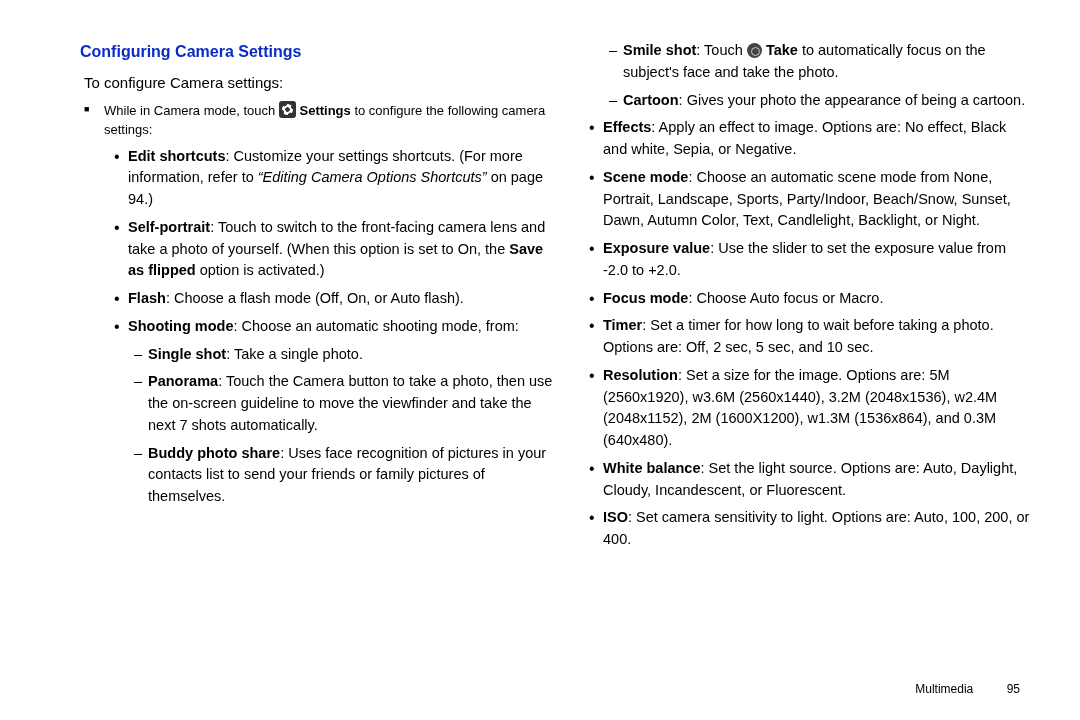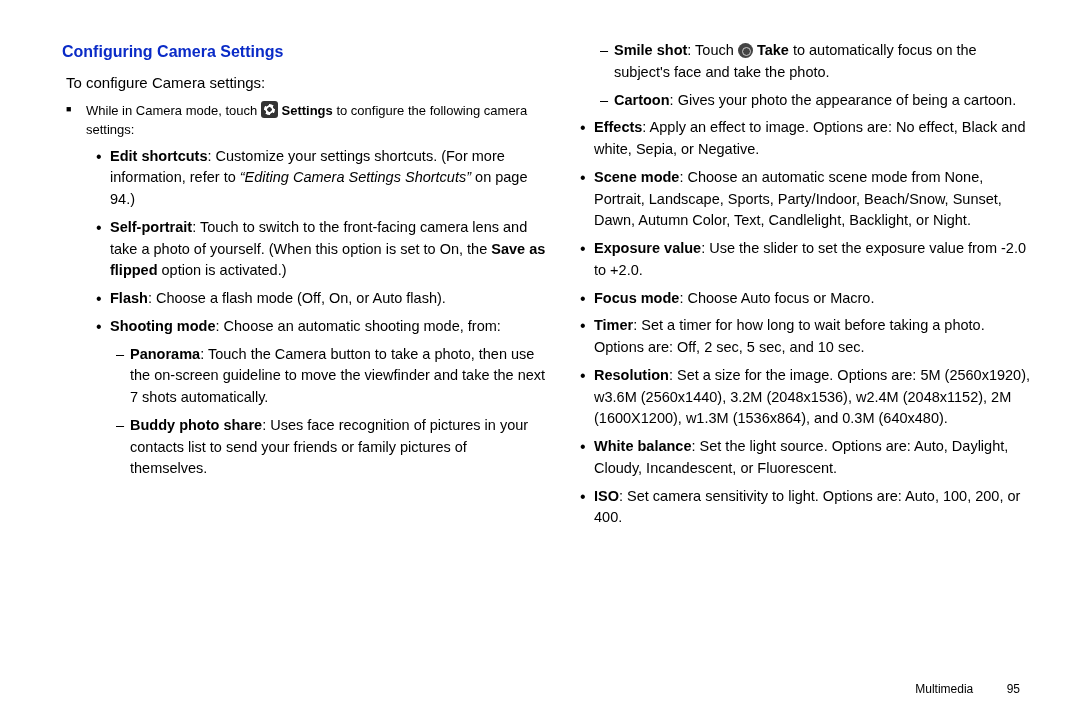--- a/index.html
+++ b/index.html
@@ -7,21 +7,21 @@
     padding: 0;
     font-family: Arial, Helvetica, sans-serif;
     background: #fff;
     color: #000;
     width: 1080px;
     height: 720px;
     overflow: hidden;
   }
   .page {
     display: flex;
-    padding: 40px 50px 20px 62px;
+    padding: 40px 50px 20px 80px;
     height: 620px;
   }
   .col {
     flex: 1;
     font-size: 14.5px;
     line-height: 1.5;
   }
   .section-heading {
     color: #0a2bc7;
     font-weight: bold;
@@ -122,30 +122,33 @@
     <div class="section-heading">Configuring Camera Settings</div>
     <div class="intro">To configure Camera settings:</div>
     <div class="level1">
       <span>While in Camera mode, touch </span>
       <span class="icon-settings"></span>
       <span> </span>
       <span class="b">Settings</span>
       <span> to configure the following camera settings:</span>
     </div>
     <div class="level2">
-      <span class="b">Edit shortcuts</span><span>: Customize your settings shortcuts. (For more information, refer to </span><span class="i">“Editing Camera Settings Shortcuts”</span><span> on page 94.)</span>
+      <span class="b">Edit shortcuts</span><span>: Customize your settings shortcuts. (For more information, refer to </span><span class="i">“Editing Camera Options Shortcuts”</span><span> on page 94.)</span>
     </div>
     <div class="level2">
       <span class="b">Self-portrait</span><span>: Touch to switch to the front-facing camera lens and take a photo of yourself. (When this option is set to On, the </span><span class="b">Save as flipped</span><span> option is activated.)</span>
     </div>
     <div class="level2">
       <span class="b">Flash</span><span>: Choose a flash mode (Off, On, or Auto flash).</span>
     </div>
     <div class="level2">
       <span class="b">Shooting mode</span><span>: Choose an automatic shooting mode, from:</span>
+    </div>
+    <div class="level3">
+      <span class="b">Single shot</span><span>: Take a single photo.</span>
     </div>
     <div class="level3">
       <span class="b">Panorama</span><span>: Touch the Camera button to take a photo, then use the on-screen guideline to move the viewfinder and take the next 7 shots automatically.</span>
     </div>
     <div class="level3">
       <span class="b">Buddy photo share</span><span>: Uses face recognition of pictures in your contacts list to send your friends or family pictures of themselves.</span>
     </div>
   </div>
 
   <div class="col">

